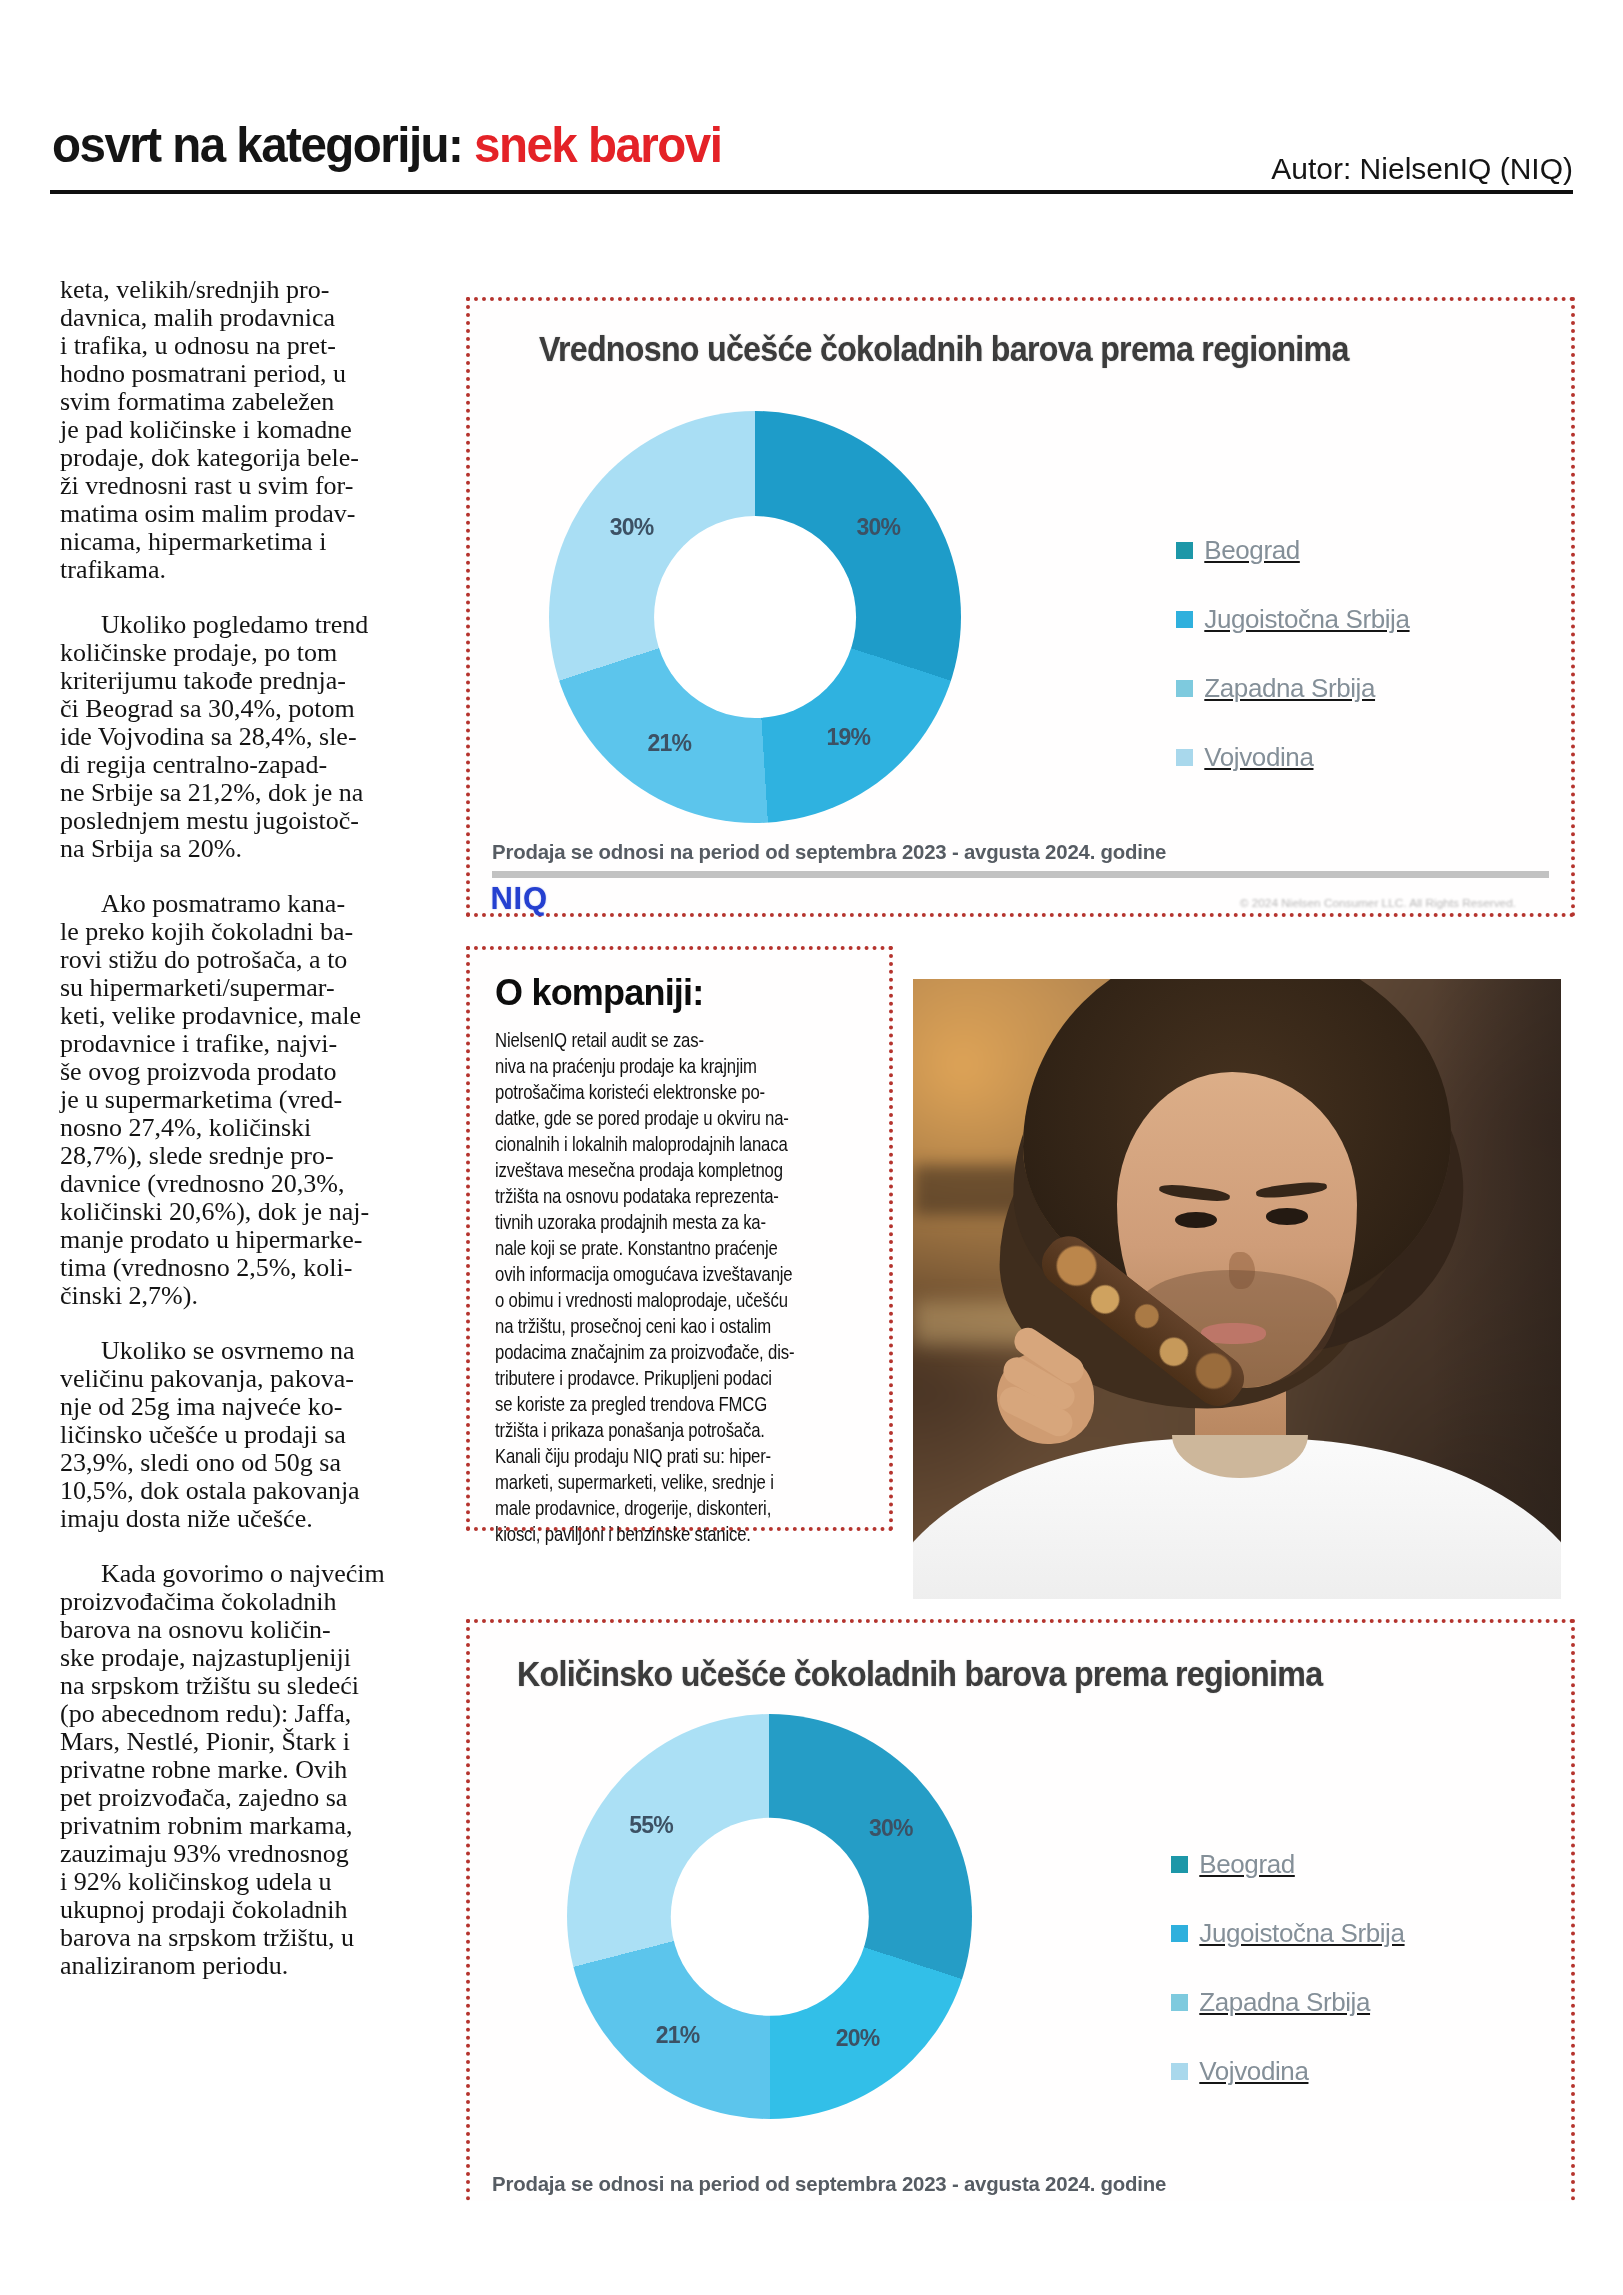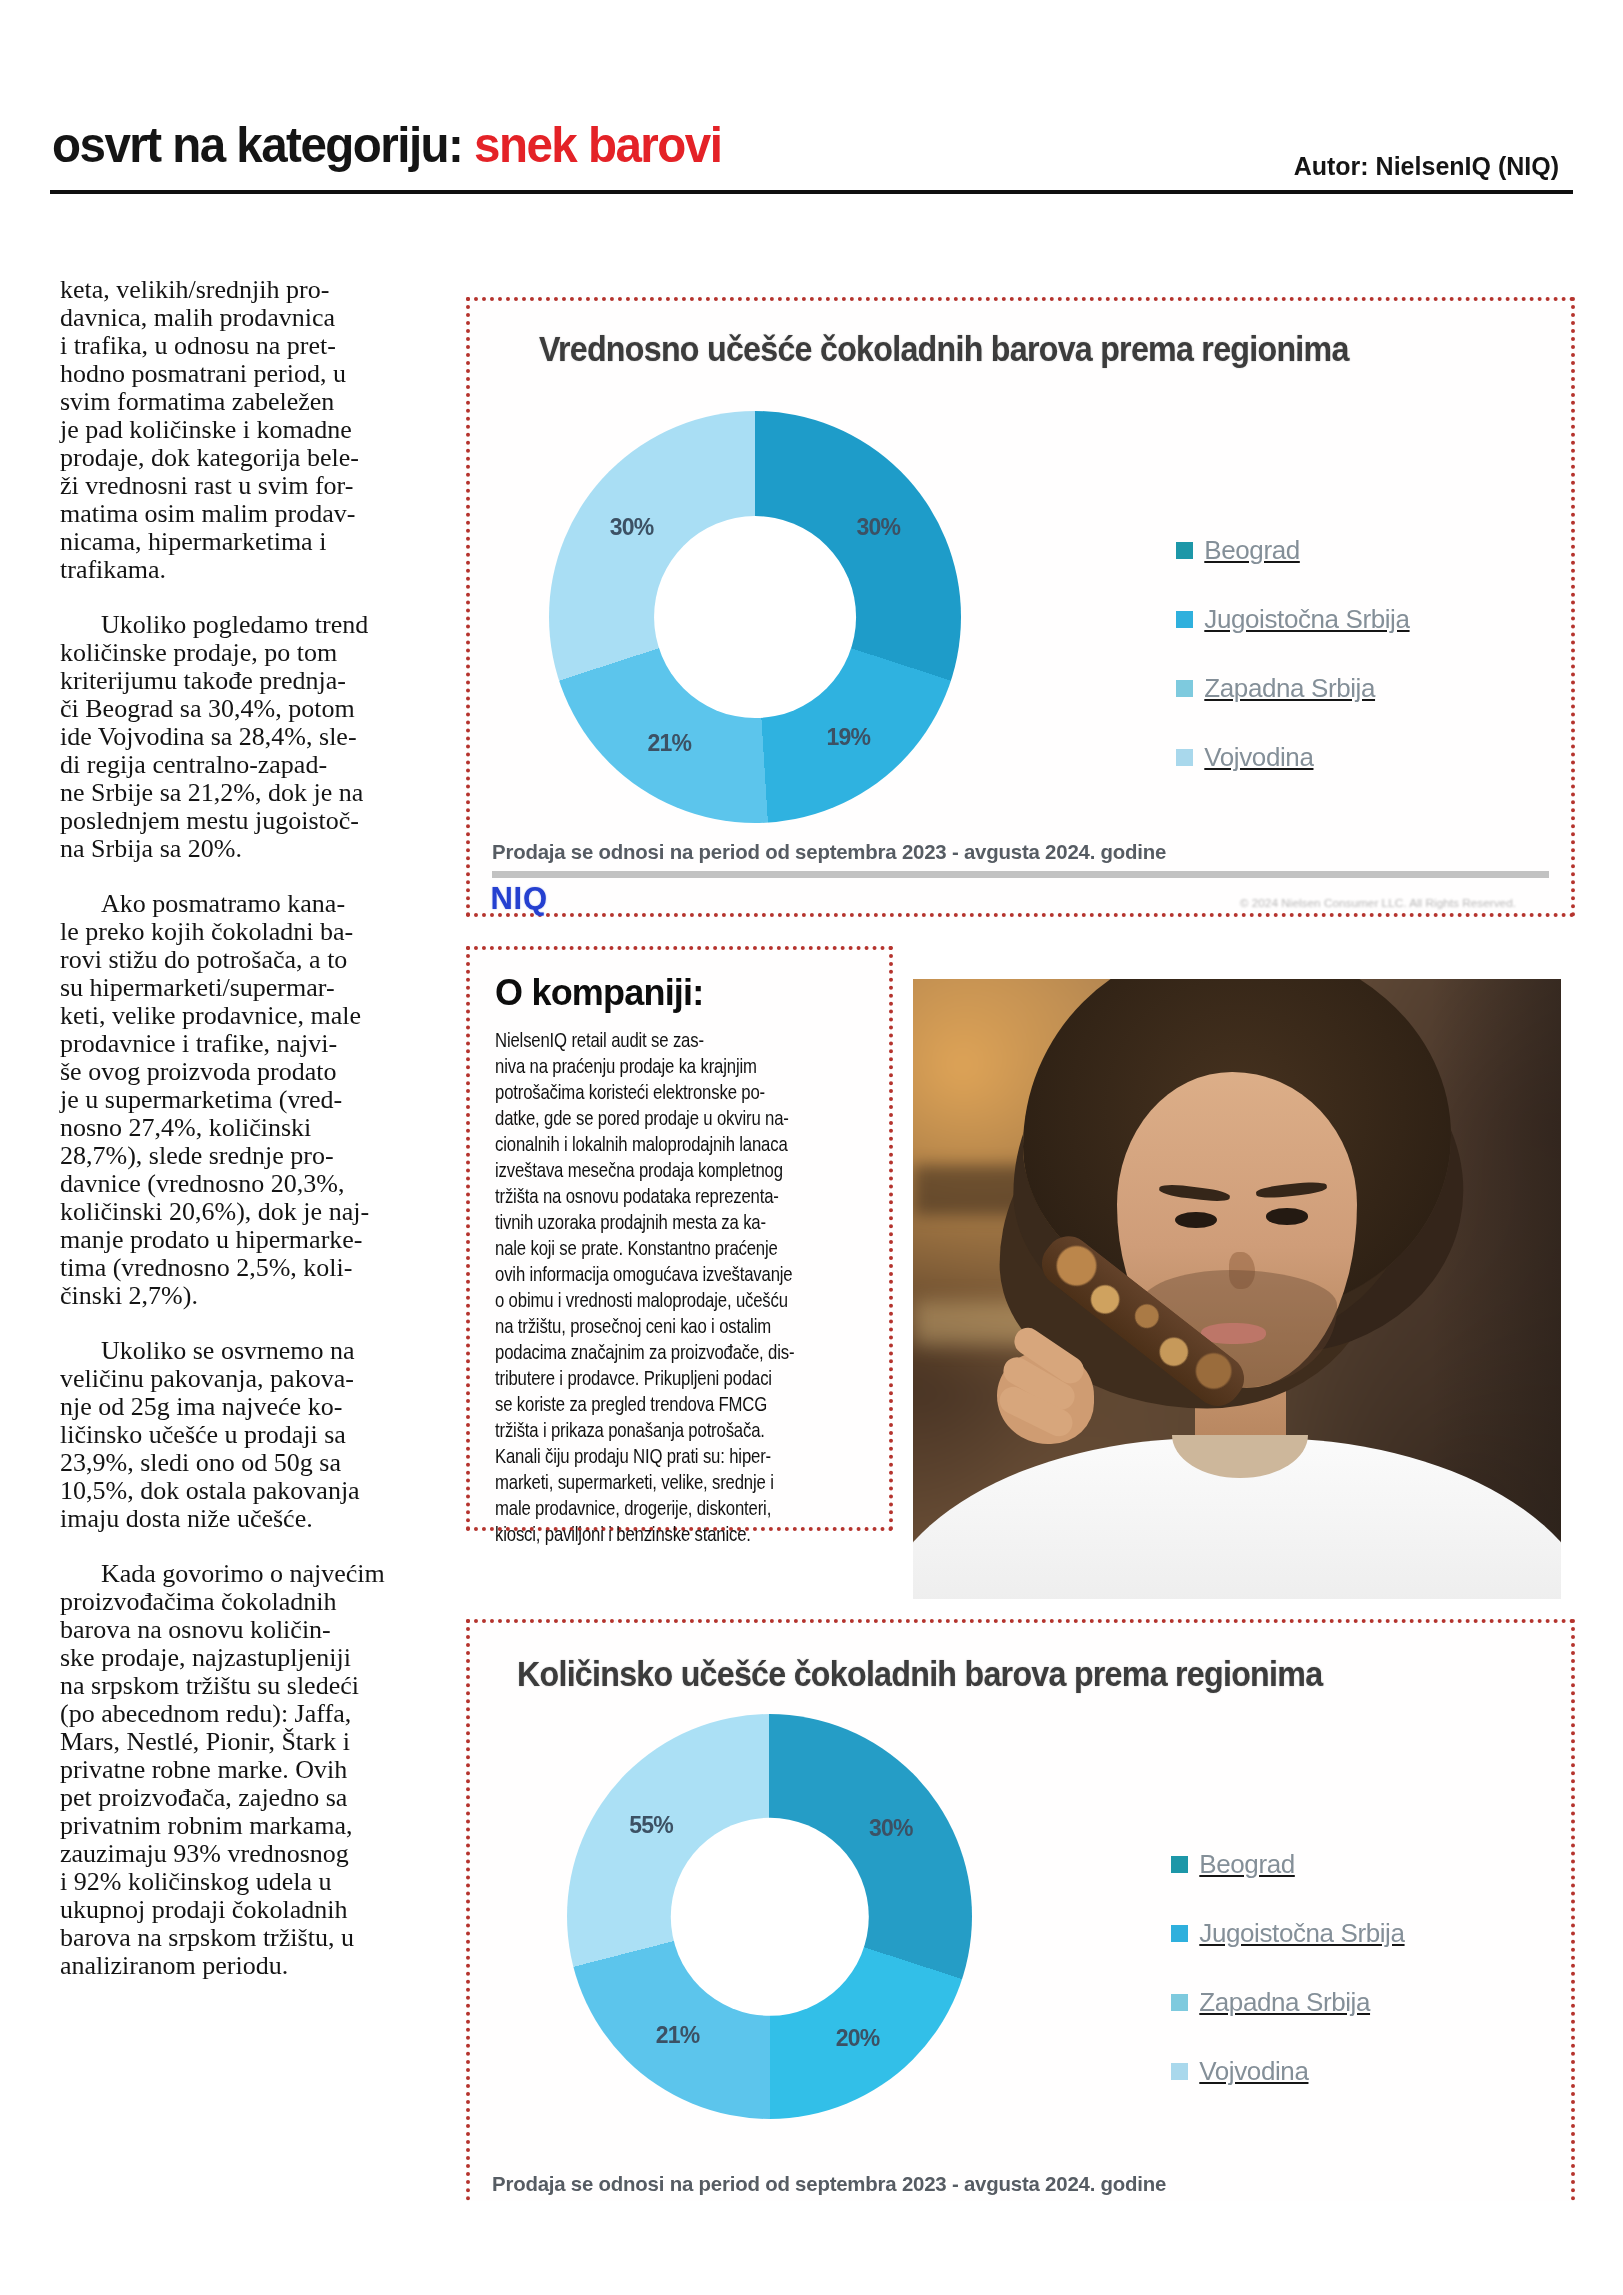--- a/index.html
+++ b/index.html
@@ -3,21 +3,21 @@
 <meta charset="utf-8">
 <style>
   html,body{margin:0;padding:0;background:#ffffff;}
   .page{position:relative;width:1623px;height:2201px;background:#fff;overflow:hidden;
         font-family:"Liberation Sans",sans-serif;color:#151515;}
 
   
   .hdr-title{position:absolute;left:52px;top:116px;font-size:50px;font-weight:800;
              letter-spacing:-1.6px;white-space:nowrap;transform:scaleX(.95);transform-origin:left;}
   .hdr-title .red{color:#e42227;}
-  .hdr-author{position:absolute;right:64px;top:152px;font-size:25px;font-weight:700;}
+  .hdr-author{position:absolute;right:50px;top:152px;font-size:30px;font-weight:400;}
   .hdr-rule{position:absolute;left:50px;right:50px;top:190px;height:3.9px;background:#101010;}
 
   
   .left-col{position:absolute;left:52px;top:276px;width:424px;
             font-family:"Liberation Serif","DejaVu Serif",serif;
             font-size:26px;line-height:28px;color:#141414;}
   .left-col p{margin:0 0 27px 8px;white-space:pre-line;}
   .left-col p.ind{text-indent:41px;}
 
   

